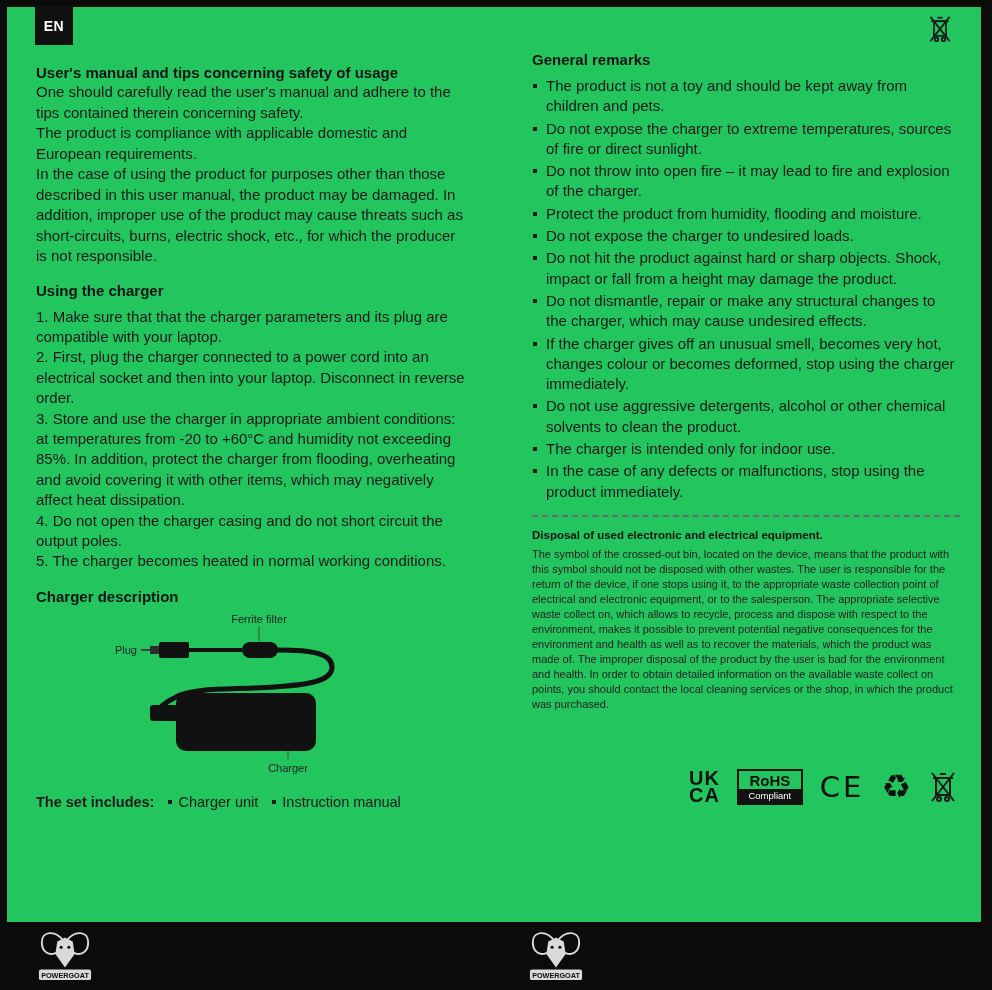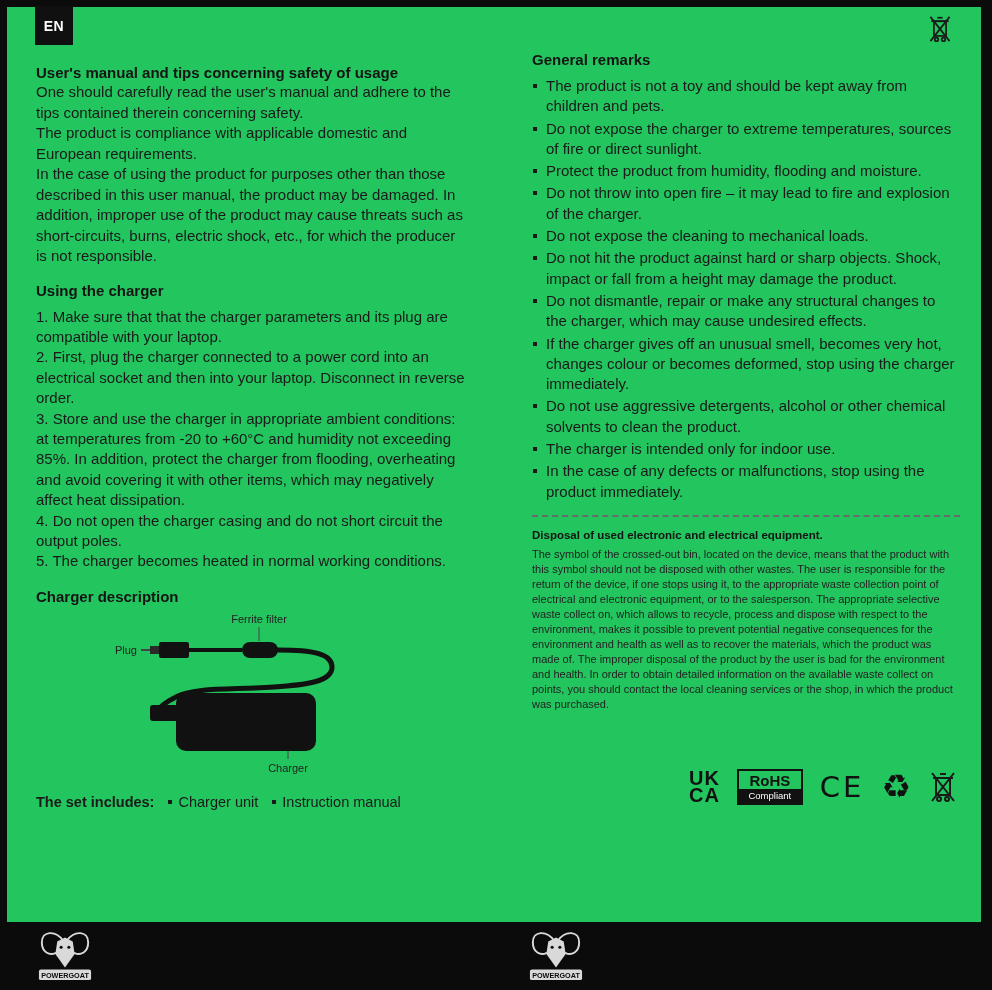--- a/index.html
+++ b/index.html
@@ -137,23 +137,23 @@
       <span class="set-item"><span class="sq"></span><span>Charger unit</span></span>
       <span class="set-item"><span class="sq"></span><span>Instruction manual</span></span>
     </div>
   </div>
 
   <div class="col-right">
     <h2>General remarks</h2>
     <ul class="remarks">
       <li>The product is not a toy and should be kept away from children and pets.</li>
       <li>Do not expose the charger to extreme temperatures, sources of fire or direct sunlight.</li>
+      <li>Do not throw into open fire – it may lead to fire and explosion of the charger.</li>
       <li>Protect the product from humidity, flooding and moisture.</li>
-      <li>Do not throw into open fire – it may lead to fire and explosion of the charger.</li>
-      <li>Do not expose the cleaning to mechanical loads.</li>
+      <li>Do not expose the charger to undesired loads.</li>
       <li>Do not hit the product against hard or sharp objects. Shock, impact or fall from a height may damage the product.</li>
       <li>Do not dismantle, repair or make any structural changes to the charger, which may cause undesired effects.</li>
       <li>If the charger gives off an unusual smell, becomes very hot, changes colour or becomes deformed, stop using the charger immediately.</li>
       <li>Do not use aggressive detergents, alcohol or other chemical solvents to clean the product.</li>
       <li>The charger is intended only for indoor use.</li>
       <li>In the case of any defects or malfunctions, stop using the product immediately.</li>
     </ul>
 
     <hr class="divider">
 

